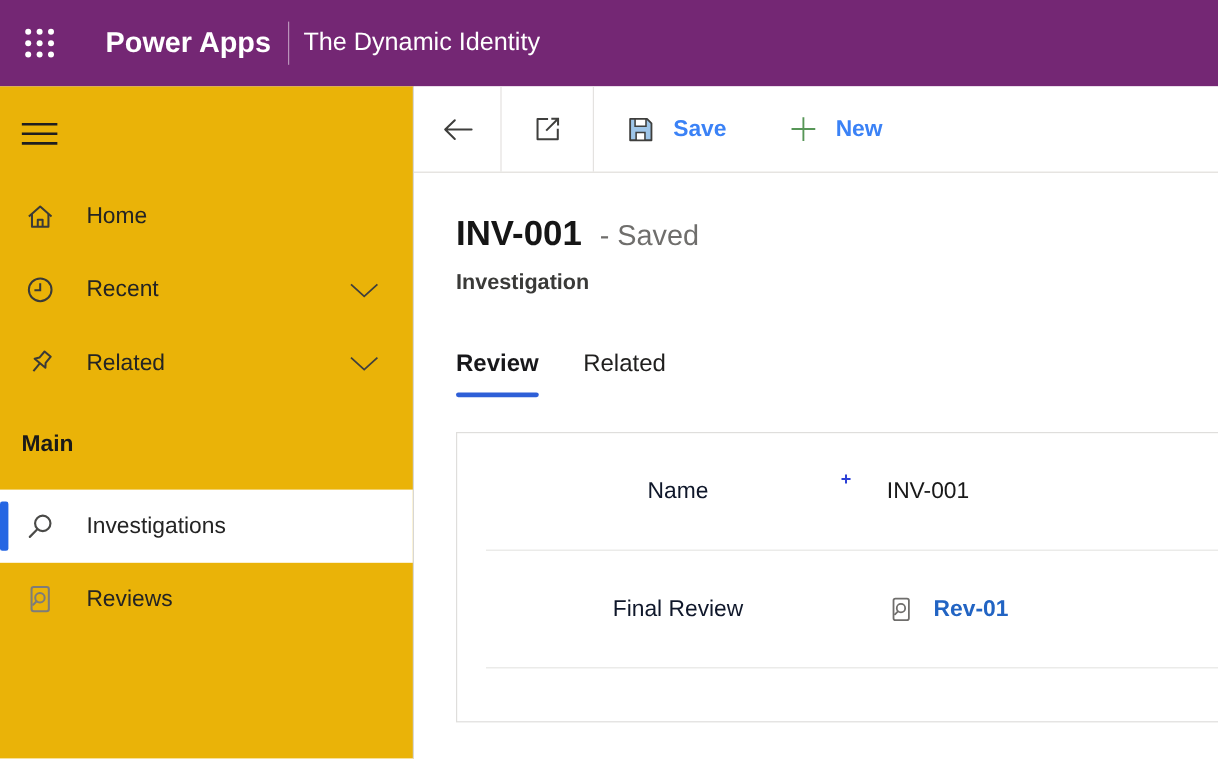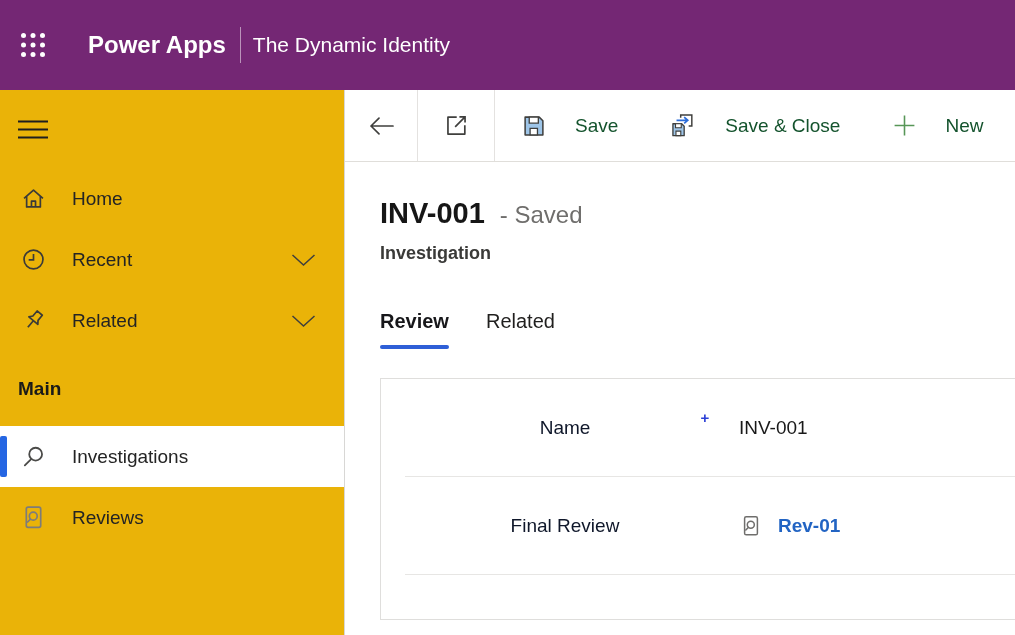--- a/index.html
+++ b/index.html
@@ -1,20 +1,20 @@
 <!DOCTYPE html>
 <html><head>
 <meta charset="utf-8">
 <style>
   * { margin:0; padding:0; box-sizing:border-box; }
   html,body { width:1015px; height:635px; }
   body { font-family:"Liberation Sans", sans-serif; overflow:hidden; position:relative; background:#fff; }
 
   
-  .topbar { height:90px; background:#742774; display:flex; align-items:center; }
+  .topbar { height:72px; background:#742774; display:flex; align-items:center; }
   .waffle { margin-left:19px; width:28px; height:28px; cursor:pointer; flex:0 0 28px; }
   .product { color:#fff; font-size:24px; font-weight:700; margin-left:41px; cursor:pointer; white-space:nowrap; }
   .topbar-sep { width:1px; height:36px; background:rgba(255,255,255,0.5); margin-left:14px; }
   .app-name { color:#fff; font-size:21px; margin-left:12px; cursor:pointer; white-space:nowrap; }
 
   
   .shell { display:flex; height:560px; }
 
   
   .sidebar { width:345px; flex:0 0 345px; background:#eab308; border-right:1px solid #d8d7d5; }
@@ -28,21 +28,21 @@
   .nav-label { margin-left:25px; font-size:19px; color:#242424; }
   .nav-chevron { position:absolute; right:27px; top:50%; transform:translateY(-50%); width:27px; height:15px; display:flex; cursor:pointer; }
   .section-label { margin:27px 0 0 18px; height:20px; font-size:19px; font-weight:700; color:#1b1a19; }
 
   
   .main { flex:1; background:#fff; position:relative; overflow:visible; }
   .toolbar { height:72px; border-bottom:1px solid #e0deda; display:flex; align-items:stretch; position:relative; }
   .tb-iconbtn { width:72px; display:flex; align-items:center; justify-content:center; background:none; border:none; cursor:pointer; }
   .tb-iconbtn.expand { width:76px; }
   .tb-sep { width:1px; background:#e4e2e0; }
-  .tb-btn { display:flex; align-items:center; gap:28px; padding:0 26px; background:none; border:none; cursor:pointer; font-family:inherit; font-size:19px; color:#14532d; white-space:nowrap; }
+  .tb-btn { display:flex; align-items:center; gap:14px; padding:0 26px; background:none; border:none; cursor:pointer; font-family:inherit; font-size:19px; color:#3b82f6; white-space:nowrap;font-weight:bold; }
 
   
   .content { padding:35px 0 0 35px; }
   .title-row { display:flex; align-items:baseline; gap:15px; height:33px; }
   .record-title { font-size:29px; font-weight:700; color:#161616; line-height:33px; }
   .record-status { font-size:24px; color:#6f6e6c; }
   .record-entity { margin-top:13px; font-size:18px; font-weight:700; color:#3a3a38; line-height:21px; }
 
   
   .tabs { margin-top:44px; display:flex; gap:37px; }
@@ -188,32 +188,20 @@
         <span style="display:flex">
           <svg width="26" height="26" viewBox="0 0 24 24">
             <path d="M3.8 3.8 H16.8 L20.2 7.2 V20.2 H3.8 Z" fill="#9ec5e8" stroke="#3f3f3d" stroke-width="1.4" stroke-linejoin="round"></path>
             <path d="M7.6 3.8 H16 V9.4 H7.6 Z" fill="#ffffff" stroke="#3f3f3d" stroke-width="1.2"></path>
             <path d="M8.4 14.2 H15.2 V20.2 H8.4 Z" fill="#ffffff" stroke="#3f3f3d" stroke-width="1.2"></path>
           </svg>
         </span>
         <span>Save</span>
       </button>
 
-      <button class="tb-btn">
-        <span style="display:flex">
-          <svg width="27" height="27" viewBox="0 0 24 24">
-            <path d="M9.5 5.2 V2.6 H19.4 V12.4 H16.6" fill="none" stroke="#3f3f3d" stroke-width="1.3"></path>
-            <path d="M5.8 7.4 H15.6 M12.6 4.6 L15.8 7.4 L12.6 10.2" fill="none" stroke="#2b6cd9" stroke-width="1.5"></path>
-            <path d="M2.6 10.4 H10.4 L12.6 12.6 V21 H2.6 Z" fill="#9ec5e8" stroke="#3f3f3d" stroke-width="1.2" stroke-linejoin="round"></path>
-            <path d="M4.9 10.4 H10 V14 H4.9 Z" fill="#ffffff" stroke="#3f3f3d" stroke-width="1"></path>
-            <path d="M5.3 17 H9.6 V21 H5.3 Z" fill="#ffffff" stroke="#3f3f3d" stroke-width="1"></path>
-          </svg>
-        </span>
-        <span>Save &amp; Close</span>
-      </button>
 
       <button class="tb-btn">
         <span style="display:flex">
           <svg width="25" height="25" viewBox="0 0 24 24" fill="none" stroke="#579657" stroke-width="1.5">
             <path d="M12 2.5 V21.5 M2.5 12 H21.5"></path>
           </svg>
         </span>
         <span>New</span>
       </button>
 

